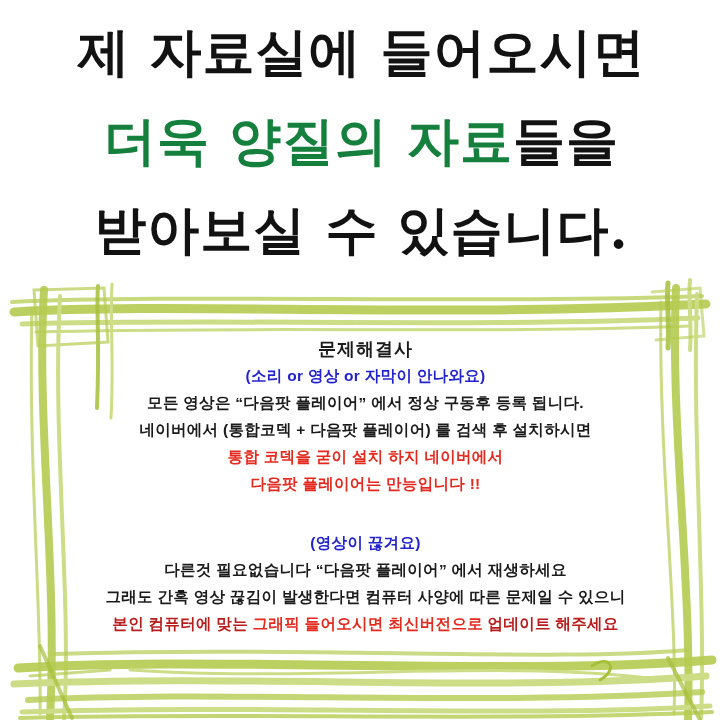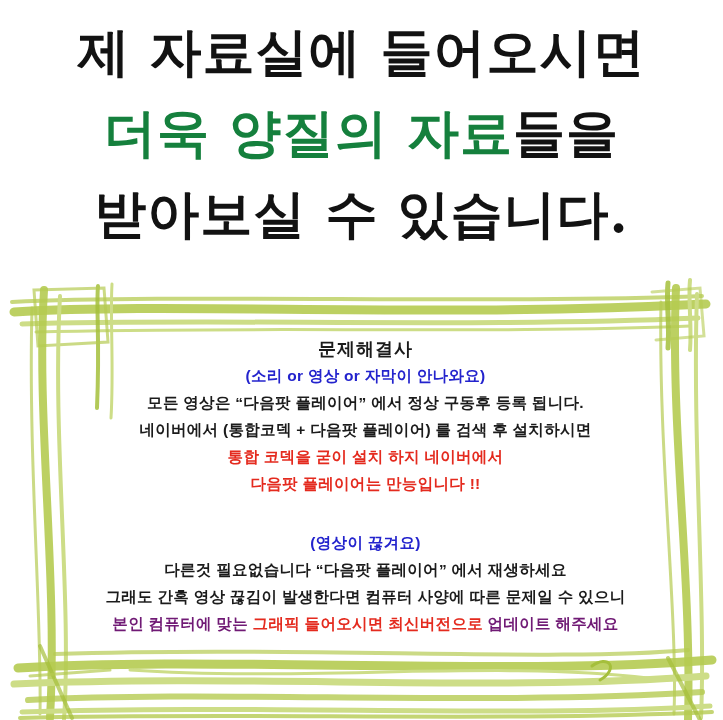--- a/index.html
+++ b/index.html
@@ -12,21 +12,21 @@
   }
 
   
   .headline {
     position: absolute;
     top: 22px; left: 0;
     width: 723px;
     display: flex;
     flex-direction: column;
     align-items: center;
-    gap: 21px;
+    gap: 29px;
     text-align: center;
   }
   .headline .hl-line {
     font-family: "DejaVu Serif", serif;
     font-size: 52px;
     line-height: 60px;
     font-weight: 600;
     letter-spacing: 1px;
     color: #121212;
     white-space: nowrap;
@@ -56,21 +56,21 @@
     letter-spacing: 0.3px;
     white-space: nowrap;
   }
   .notice .box-title {
     font-size: 18px;
     line-height: 26px;
     letter-spacing: 1px;
   }
   .t-blue { color: #2323cd; }
   .t-red  { color: #e42a1e; }
-  .t-black{ color: #701a75; }
+  .t-black{ color: #b91c1c; }
   .gap-before { margin-top: 32px; }
 </style>
 </head>
 <body>
 
 <div class="headline">
   <div class="hl-line">제 자료실에 들어오시면</div>
   <div class="hl-line"><span class="hl-blue">더욱 양질의 자료</span><span>들을</span></div>
   <div class="hl-line">받아보실 수 있습니다.</div>
 </div>

